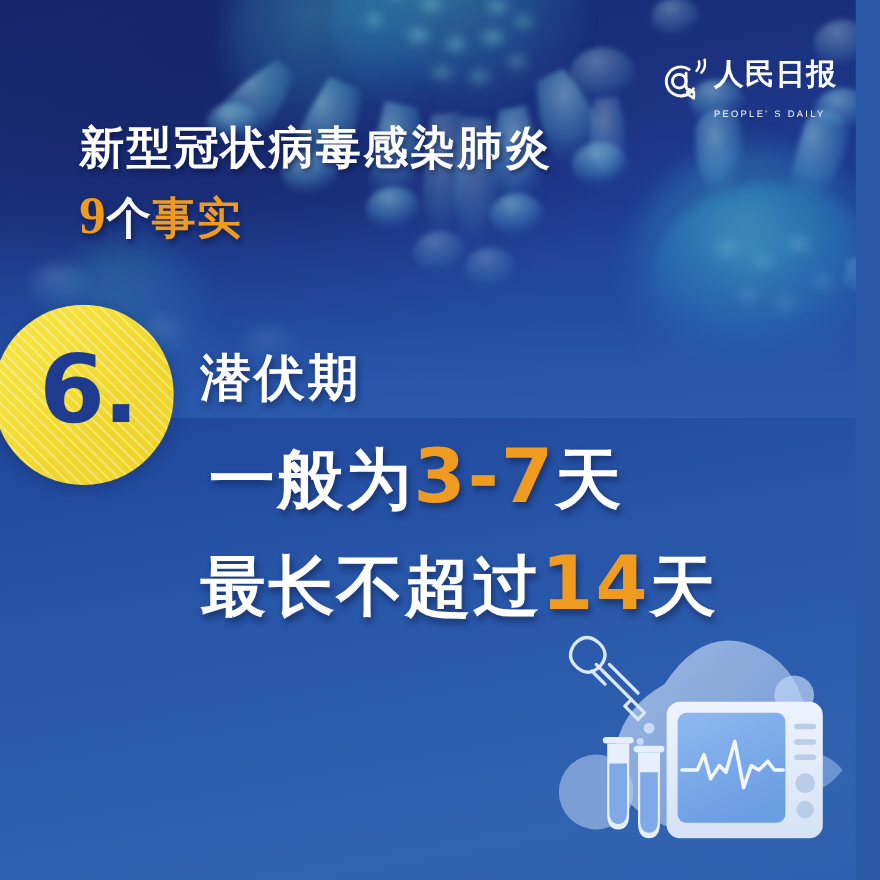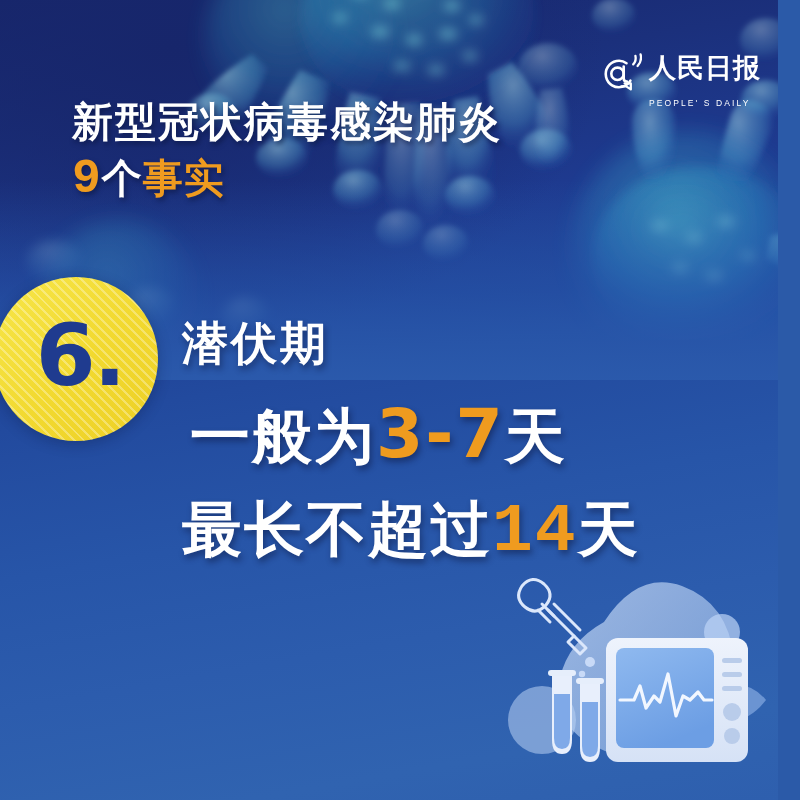--- a/index.html
+++ b/index.html
@@ -49,33 +49,33 @@
     font-family:"DejaVu Sans","Liberation Sans",sans-serif;
   }
   .logo-en {
     font-size:8.5px; line-height:12px; color:#ffffff;
     letter-spacing:2.1px; margin-top:16px; white-space:nowrap;
     font-weight:normal;
   }
 
   
   .headline {
-    position:absolute; left:72px; top:98px; z-index:35;
+    position:absolute; left:72px; top:110px; z-index:35;
   }
   .headline-main {
     font-size:41px; line-height:48px; font-weight:bold; color:#ffffff;
     letter-spacing:2px; white-space:nowrap;
     font-family:"DejaVu Sans","Liberation Sans",sans-serif;
     text-shadow:2px 3px 5px rgba(8,16,52,.55);
   }
   .headline-sub {
     margin-top:12px;
-    font-size:40px; line-height:42px; font-weight:bold;
+    font-size:40px; line-height:54px; font-weight:bold;
     letter-spacing:1px; white-space:nowrap;
-    font-family:Liberation Mono, monospace;
+    font-family:Liberation Serif, serif;
     text-shadow:2px 3px 5px rgba(8,16,52,.5);
   }
   .or { color:#ef9b1f; }
   .wh { color:#ffffff; }
   .headline-sub .n9 { font-size:48px; }
 
   
   .badge {
     position:absolute; left:-6px; top:277px;
     width:164px; height:164px; border-radius:50%;
@@ -97,21 +97,21 @@
 
   
   .facts { position:absolute; left:182px; top:300px; z-index:32; }
   .fact-line {
     font-weight:bold; color:#ffffff; white-space:nowrap;
     font-family:"DejaVu Sans","Liberation Sans",sans-serif;
     text-shadow:2px 4px 6px rgba(8,16,52,.45);
   }
   .fact-title { font-size:46px; line-height:86px; letter-spacing:3px; }
   .fact-2 { font-size:60px; line-height:96px; letter-spacing:2px; margin-left:8px; }
-  .fact-3 { font-size:60px; line-height:96px; letter-spacing:2px;font-family:Liberation Mono, monospace; }
+  .fact-3 { font-size:60px; line-height:96px; letter-spacing:2px; }
   .fact-2 .num, .fact-3 .num { color:#ef9b1f; font-size:68px; }
 
   
   .illus {
     position:absolute; right:0; bottom:0; width:270px; height:230px;
     z-index:20;
   }
   .illus svg { display:block; }
 </style>
 </head>

